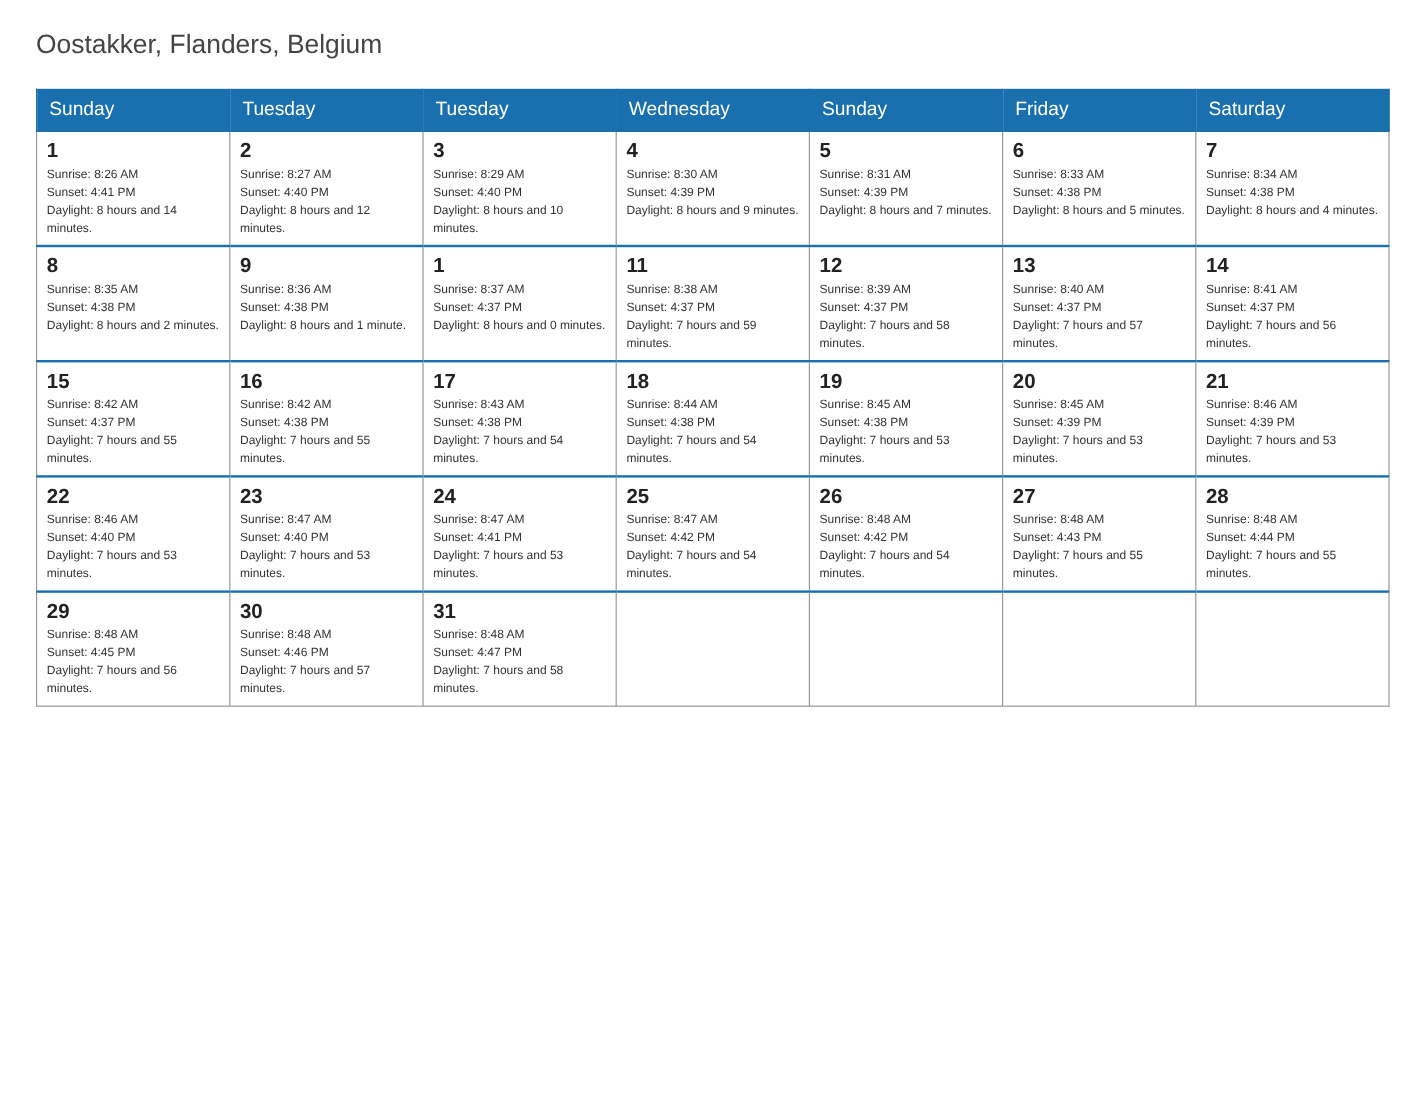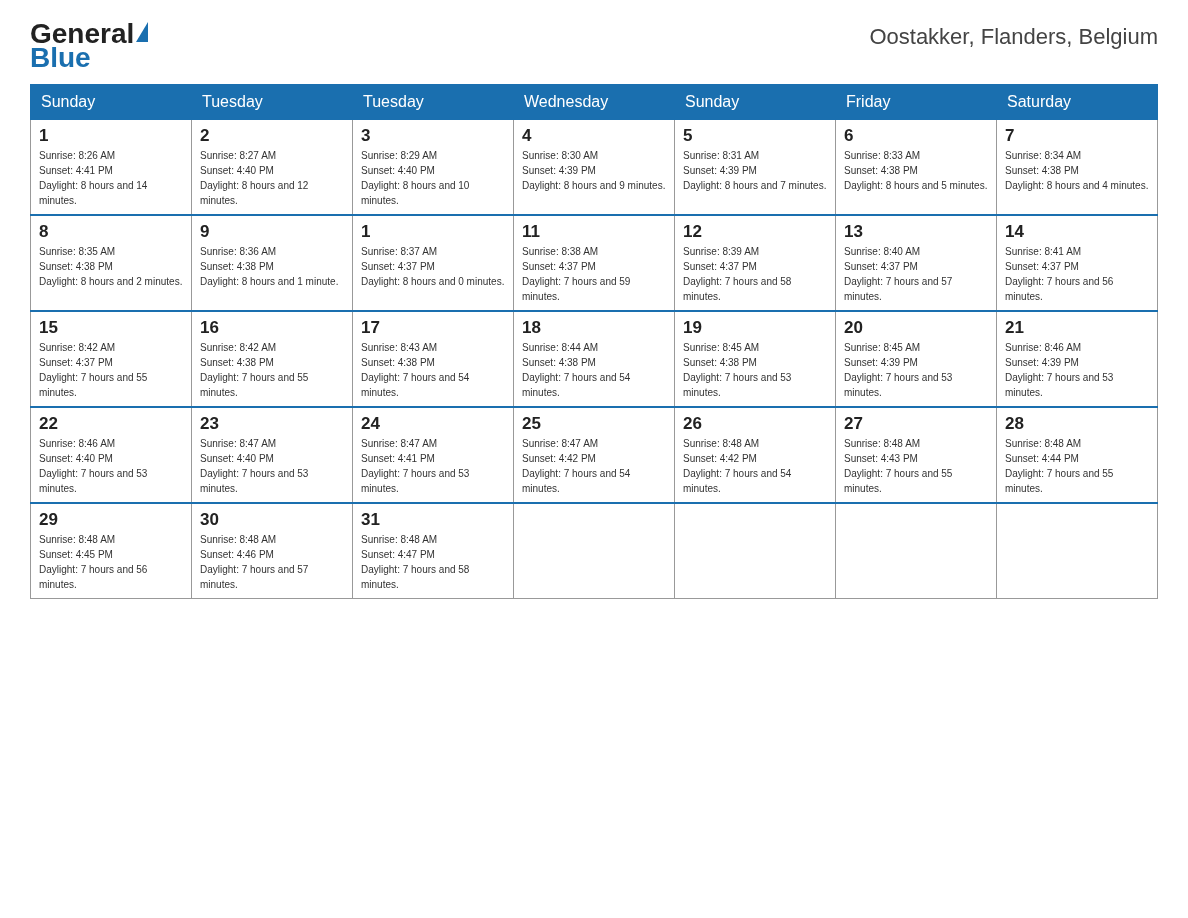--- a/index.html
+++ b/index.html
@@ -47,21 +47,21 @@
       line-height: 1.1;
     }
     .subtitle {
       font-size: 22px;
       color: #444;
       margin-top: 4px;
     }
     .calendar {
       width: 100%;
       border-collapse: collapse;
-      margin-top: 12px;
+      margin-top: 24px;
     }
     .calendar th {
       background: #1a6faf;
       color: #fff;
       padding: 8px 10px;
       font-size: 16px;
       font-weight: normal;
       text-align: left;
       border: 1px solid #1a6faf;
     }
@@ -90,31 +90,20 @@
       border-top: 1px solid #999;
     }
     .empty-cell {
       background: #fff;
     }
   </style>
 </head>
 <body>
 
 <div class="header">
-  <div class="logo">
-    <div>
-      <div style="display:flex;align-items:center;">
-        <span class="logo-general">General</span>
-        <span class="logo-triangle"></span>
-      </div>
-      <div style="display:flex;align-items:center;margin-top:-4px;">
-        <span class="logo-blue">Blue</span>
-      </div>
-    </div>
-  </div>
   <div class="title-block">
     <div class="subtitle">Oostakker, Flanders, Belgium</div>
   </div>
 </div>
 
 <table class="calendar">
   <thead>
     <tr>
 
     <th>Sunday</th>

